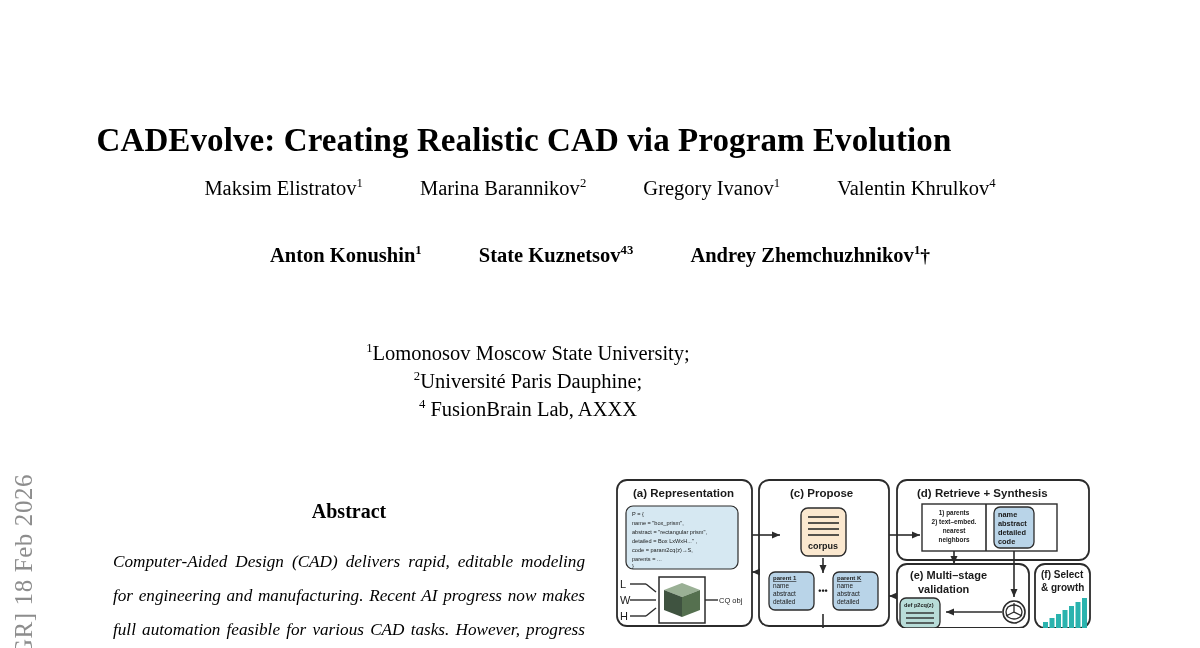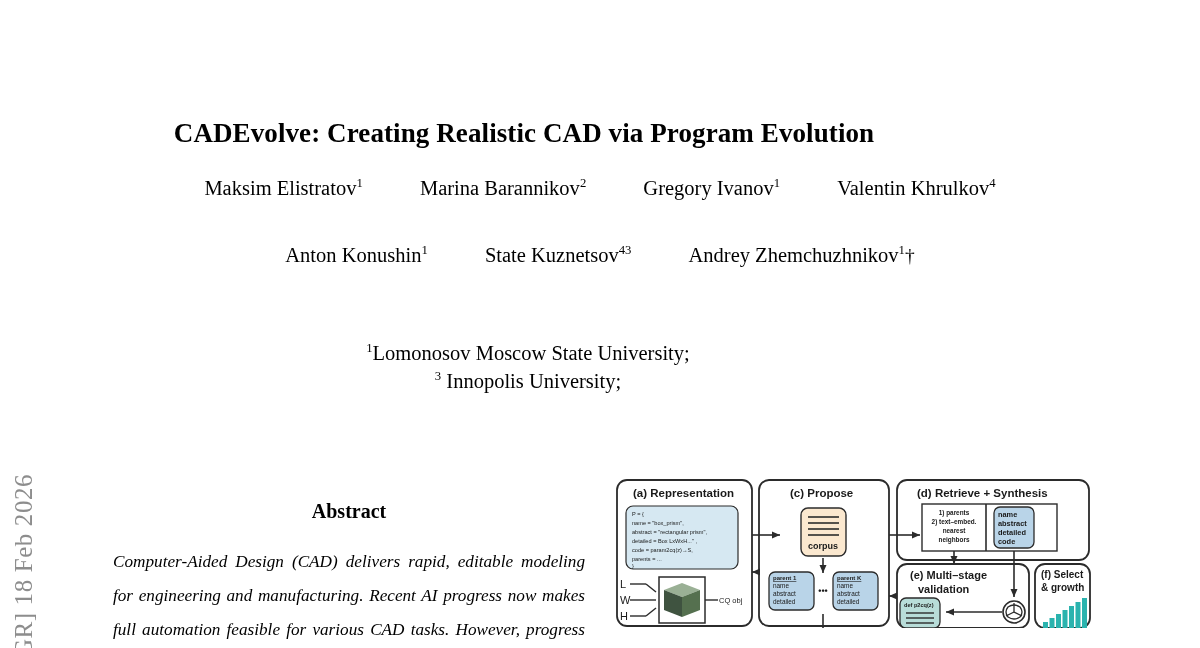--- a/index.html
+++ b/index.html
@@ -32,41 +32,41 @@
     text-align: left;
   }
 
   
   #paper-title {
     position: absolute;
     left: 0;
     top: 100px;
     width: 1048px;
     text-align: center;
-    font-size: 27px;
+    font-size: 33px;
     font-weight: bold;
     letter-spacing: 0.1px;
   }
 
   
   .author-row {
     position: absolute;
     left: 0;
     width: 1200px;
     text-align: center;
     font-size: 20.5px;
     white-space: nowrap;
   }
   #author-row-1 { top: 177px; }
   #author-row-2 { top: 244px; }
   .author {
     display: inline-block;
   }
   #author-row-1 .author { margin: 0 26px; }
-  #author-row-2 .author { margin: 0 26px; }
+  #author-row-2 .author { margin: 0 26px; font-weight: bold; }
   .author sup {
     font-size: 0.62em;
     vertical-align: super;
     line-height: 0;
   }
   .dagger {
     font-size: 0.95em;
   }
 
   
@@ -132,21 +132,22 @@
 </div>
 
 <div class="author-row" id="author-row-2">
   <span class="author"><span>Anton Konushin</span><sup>1</sup><span class="dagger"></span></span>
   <span class="author"><span>State Kuznetsov</span><sup>43</sup><span class="dagger"></span></span>
   <span class="author"><span>Andrey Zhemchuzhnikov</span><sup>1</sup><span class="dagger">†</span></span>
 </div>
 
 <div id="affiliations">
   <div class="affil"><sup>1</sup><span>Lomonosov Moscow State University;</span></div>
-  <div class="affil"><sup>3</sup><span> Innopolis University;</span></div>
+  <div class="affil"><sup>2</sup><span>Université Paris Dauphine;</span></div>
+  <div class="affil"><sup>4</sup><span> FusionBrain Lab, AXXX</span></div>
 </div>
 
 <div id="abstract-heading">Abstract</div>
 <div id="abstract-body">Computer-Aided Design (CAD) delivers rapid, editable modeling for engineering and manufacturing. Recent AI progress now makes full automation feasible for various CAD tasks. However, progress is bottlenecked by data:</div>
 
 <div id="figure">
 <svg width="480" height="152" viewBox="0 0 480 152" xmlns="http://www.w3.org/2000/svg">
   <defs>
     <marker id="arrow" markerWidth="6" markerHeight="6" refX="5" refY="2.2" orient="auto">
       <path d="M0,0 L5,2.2 L0,4.4 z" fill="#2b2b2b"></path>

